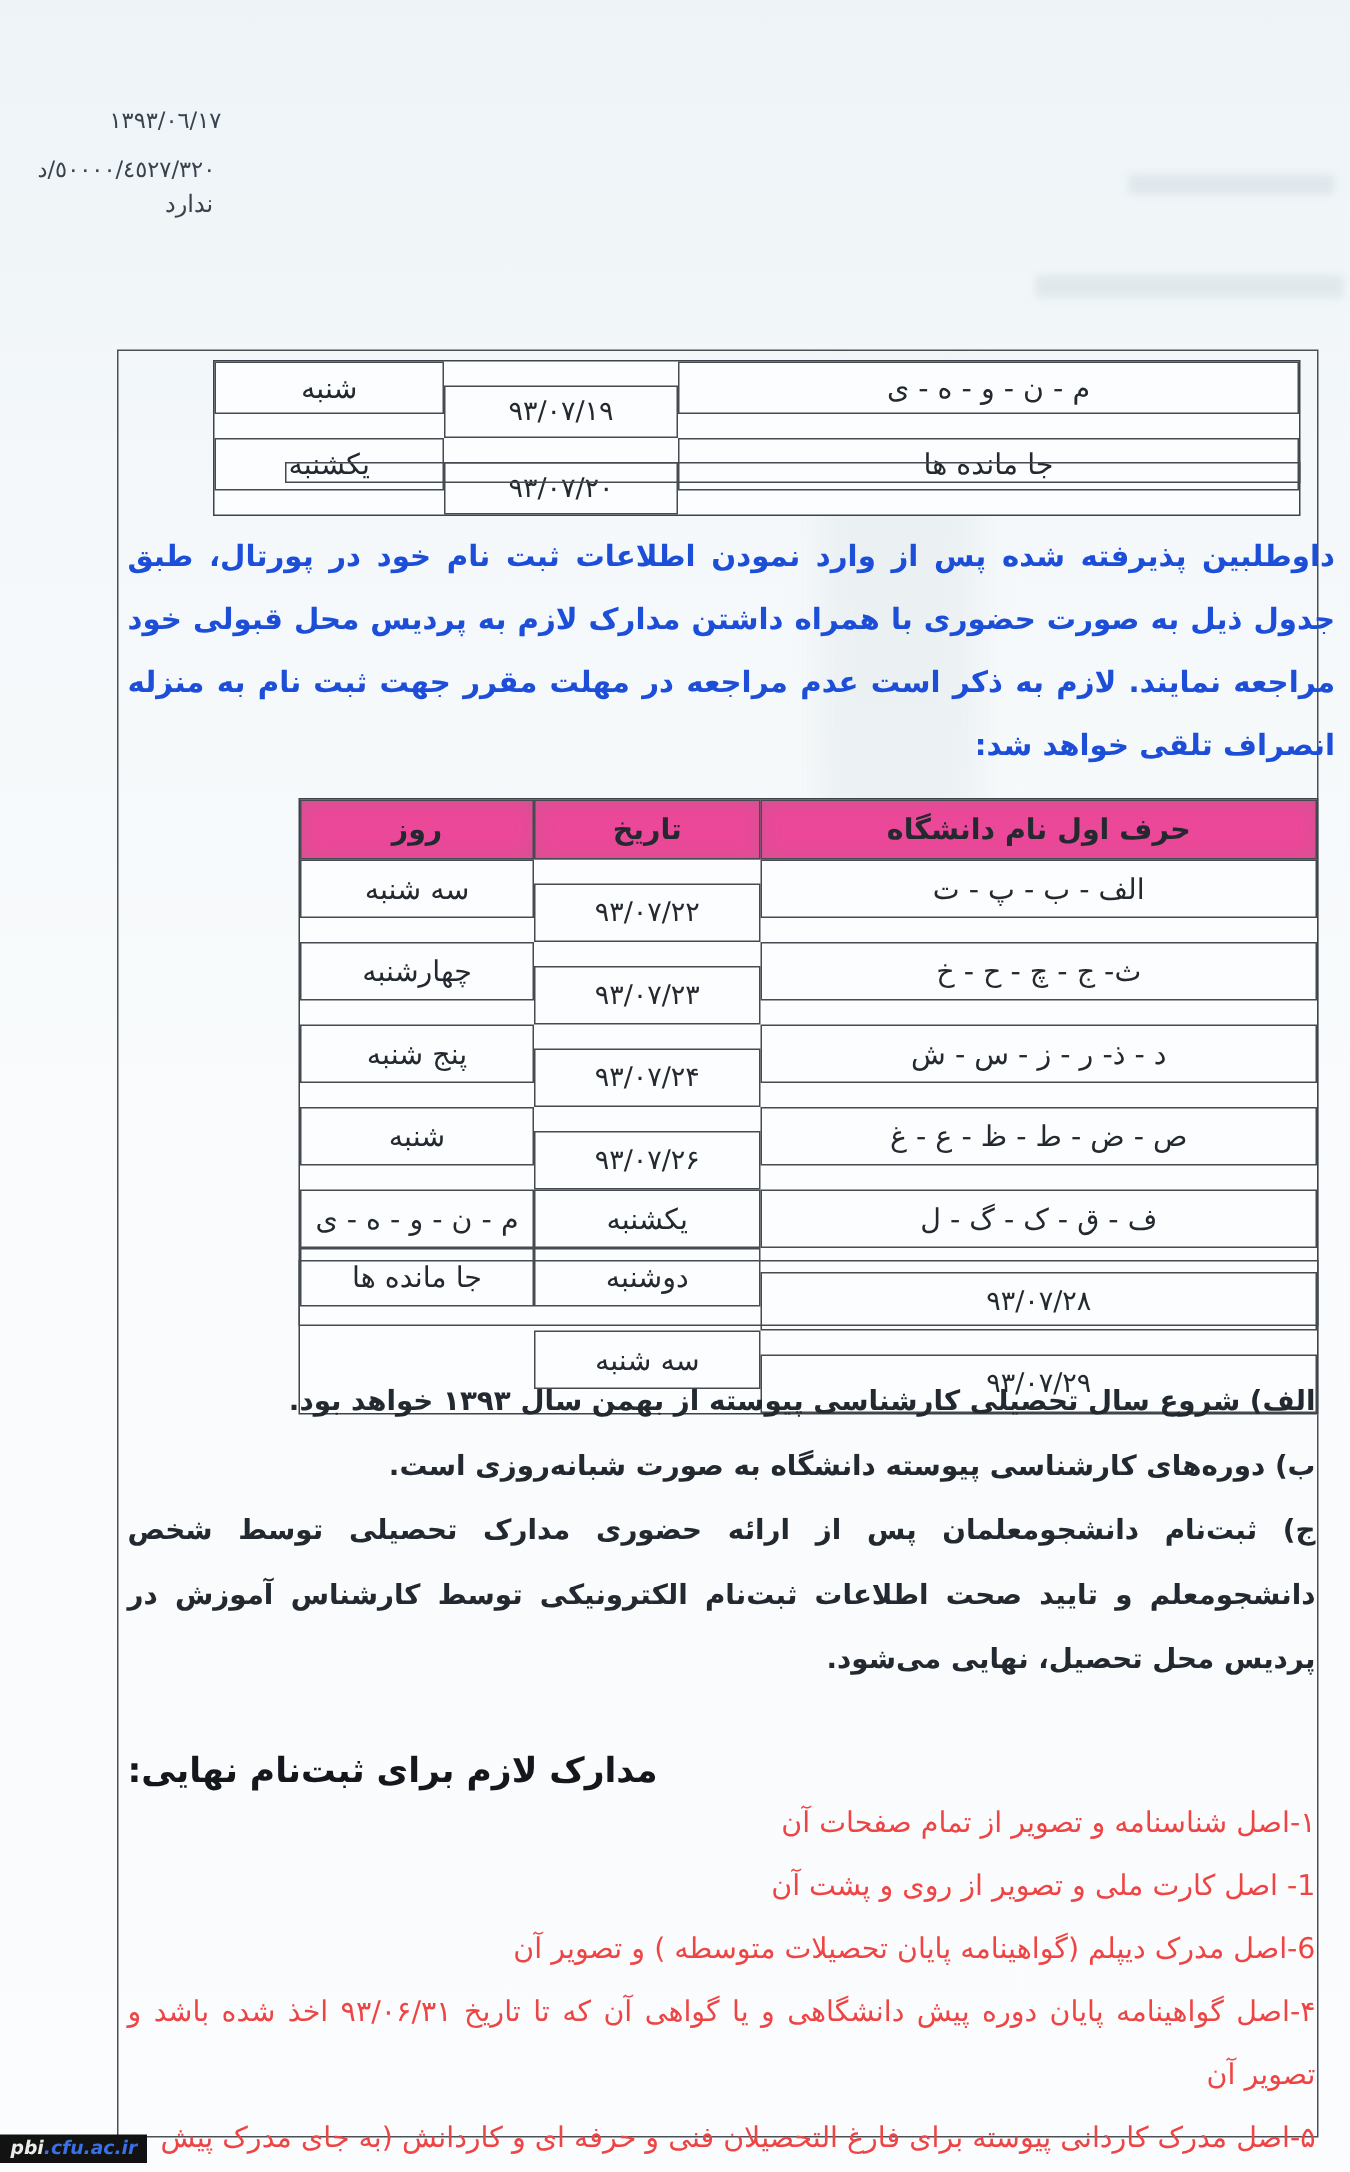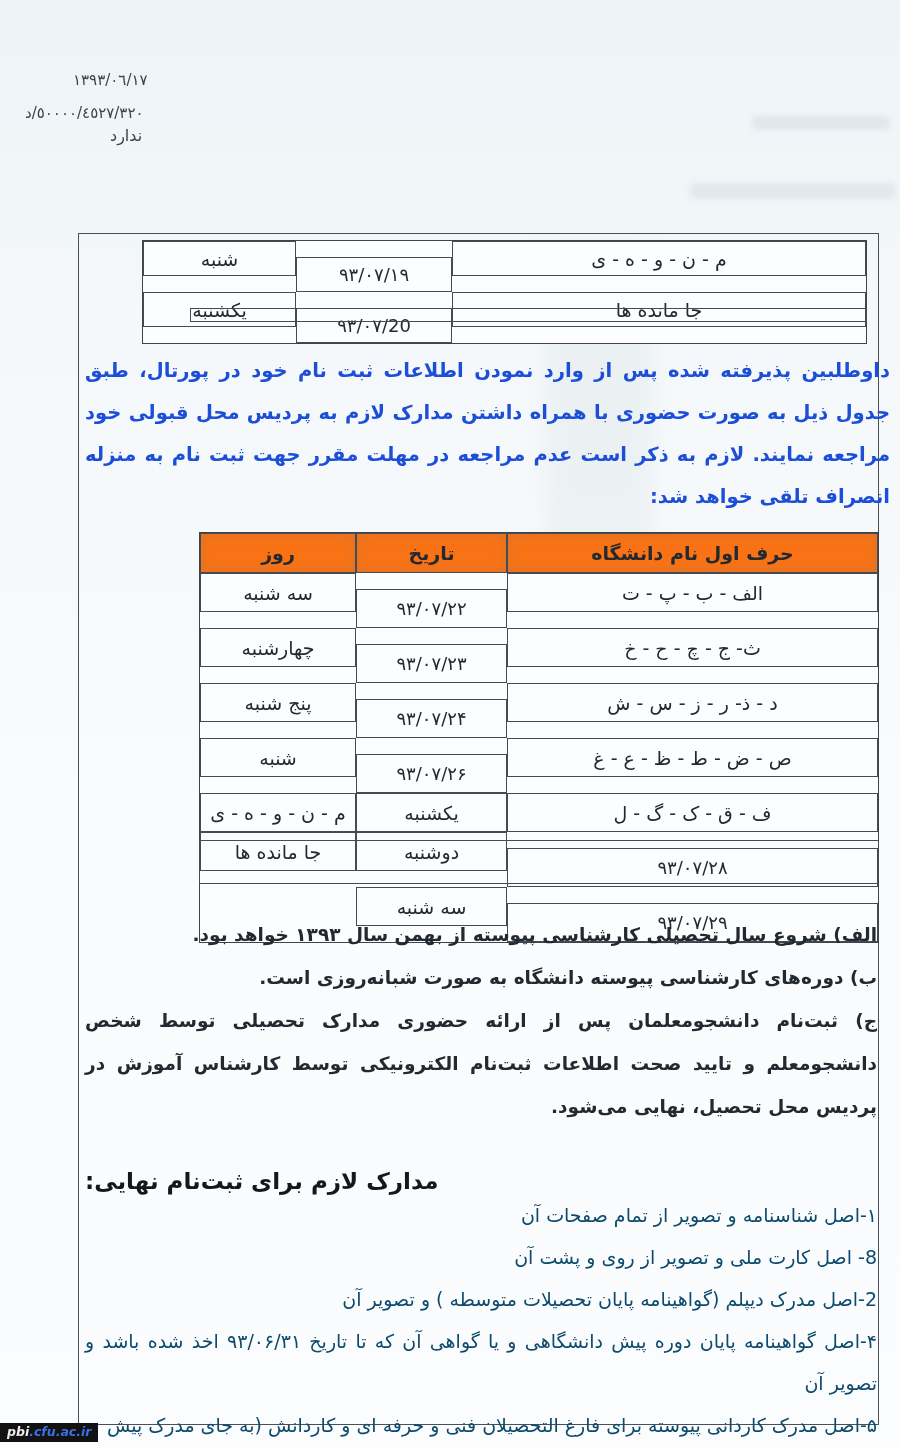--- a/index.html
+++ b/index.html
@@ -20,36 +20,36 @@
   
   .outer-box{left:78px;top:233px;width:799px;height:1190px;border:1.6px solid #4a5056;}
   
   .grid-table{display:grid;border:1.4px solid #3d4349;background:#fbfdfe;}
   .cell{border:0.8px solid #454b51;display:flex;align-items:center;justify-content:center;
         font-size:19px;color:#23292f;}
   .top-table{left:142px;top:240px;width:723px;grid-template-columns:414px 156px 1fr;}
   .top-table .cell{height:33px;}
   .main-table{left:199px;top:532px;width:678px;grid-template-columns:371px 151px 1fr;}
   .main-table .cell{height:37px;}
-  .main-table .head{background:#f97316;font-weight:bold;height:38px;
+  .main-table .head{background:#ec4899;font-weight:bold;height:38px;
         box-shadow:inset 0 0 12px rgba(120,125,120,.25);}
   .date-cell{font-size:18px;letter-spacing:.5px;}
   .stub-row{border:1.2px solid #454b51;background:transparent;}
   .stub-top{left:190px;top:308px;width:675px;height:12px;}
   .stub-main{left:199px;top:840px;width:678px;height:42px;}
   
   .para{left:85px;top:350px;width:805px;font-size:19.5px;font-weight:bold;
         line-height:42px;text-align:justify;color:#1d4ed8;}
   .notes{left:85px;top:913px;width:792px;font-size:18.5px;font-weight:bold;
          line-height:43px;text-align:right;color:#232930;}
   .notes .wrapline{text-align:justify;}
   .doc-heading{left:85px;top:1168px;width:792px;text-align:left;
          font-size:23px;font-weight:bold;color:#14181d;letter-spacing:-0.2px;}
   .doc-list{left:85px;top:1194px;width:792px;font-size:19px;line-height:42px;
-         text-align:right;color:#0c4a6e;}
+         text-align:right;color:#ef4444;}
   .doc-list .wrapline{text-align:justify;}
   
   .watermark{left:0;top:1423px;background:#121212;padding:1px 7px 3px 7px;
          font-size:12.5px;font-weight:bold;font-style:italic;white-space:nowrap;}
   .wm-prefix{color:#ececea;}
   .wm-suffix{color:#3a70e6;}
   
   .ghost{background:#cdd8de;filter:blur(3px);opacity:.45;border-radius:3px;}
   .ghost1{left:752px;top:116px;width:138px;height:14px;}
   .ghost2{left:690px;top:183px;width:206px;height:16px;}
@@ -67,21 +67,21 @@
 <div class="abs meta meta-number ltr-override">د/٥٠٠٠٠/٤٥٢٧/٣٢٠</div>
 <div class="abs meta meta-attachment rtl">ندارد</div>
 
 <div class="abs outer-box"></div>
 
 <div class="abs grid-table top-table rtl" dir="rtl">
   <div class="cell" style="grid-column:1">م - ن - و - ه - ی</div>
   <div class="cell date-cell ltr-override" style="grid-column:2">۹۳/۰۷/۱۹</div>
   <div class="cell" style="grid-column:3">شنبه</div>
   <div class="cell" style="grid-column:1">جا مانده ها</div>
-  <div class="cell date-cell ltr-override" style="grid-column:2">۹۳/۰۷/20</div>
+  <div class="cell date-cell ltr-override" style="grid-column:2">۹۳/۰۷/۲۰</div>
   <div class="cell" style="grid-column:3">یکشنبه</div>
 </div>
 <div class="abs stub-row stub-top"></div>
 
 <div class="abs para rtl" dir="rtl">داوطلبین پذیرفته شده پس از وارد نمودن اطلاعات ثبت نام خود در پورتال، طبق جدول ذیل به صورت حضوری با همراه داشتن مدارک لازم به پردیس محل قبولی خود مراجعه نمایند. لازم به ذکر است عدم مراجعه در مهلت مقرر جهت ثبت نام به منزله انصراف تلقی خواهد شد:</div>
 
 <div class="abs grid-table main-table rtl" dir="rtl">
   <div class="cell head">حرف اول نام دانشگاه</div>
   <div class="cell head">تاریخ</div>
   <div class="cell head">روز</div>
@@ -117,21 +117,21 @@
 
 <div class="abs notes rtl" dir="rtl">
   <div>الف) شروع سال تحصیلی کارشناسی پیوسته از بهمن سال ۱۳۹۳ خواهد بود.</div>
   <div>ب) دوره‌های کارشناسی پیوسته دانشگاه به صورت شبانه‌روزی است.</div>
   <div class="wrapline">ج) ثبت‌نام دانشجومعلمان پس از ارائه حضوری مدارک تحصیلی توسط شخص دانشجومعلم و تایید صحت اطلاعات ثبت‌نام الکترونیکی توسط کارشناس آموزش در پردیس محل تحصیل، نهایی می‌شود.</div>
 </div>
 
 <div class="abs doc-heading rtl" dir="rtl">مدارک لازم برای ثبت‌نام نهایی:</div>
 <div class="abs doc-list rtl" dir="rtl">
   <div>۱-اصل شناسنامه و تصویر از تمام صفحات آن</div>
-  <div>8- اصل کارت ملی و تصویر از روی و پشت آن</div>
-  <div>2-اصل مدرک دیپلم (گواهینامه پایان تحصیلات متوسطه ) و تصویر آن</div>
+  <div>1- اصل کارت ملی و تصویر از روی و پشت آن</div>
+  <div>6-اصل مدرک دیپلم (گواهینامه پایان تحصیلات متوسطه ) و تصویر آن</div>
   <div class="wrapline">۴-اصل گواهینامه پایان دوره پیش دانشگاهی و یا گواهی آن که تا تاریخ ۹۳/۰۶/۳۱ اخذ شده باشد و تصویر آن</div>
   <div class="wrapline">۵-اصل مدرک کاردانی پیوسته برای فارغ التحصیلان فنی و حرفه ای و کاردانش (به جای مدرک پیش</div>
 </div>
 
 <div class="abs watermark">
   <span class="wm-prefix">pbi</span><span class="wm-suffix">.cfu.ac.ir</span>
 </div>
 
 </body></html>

